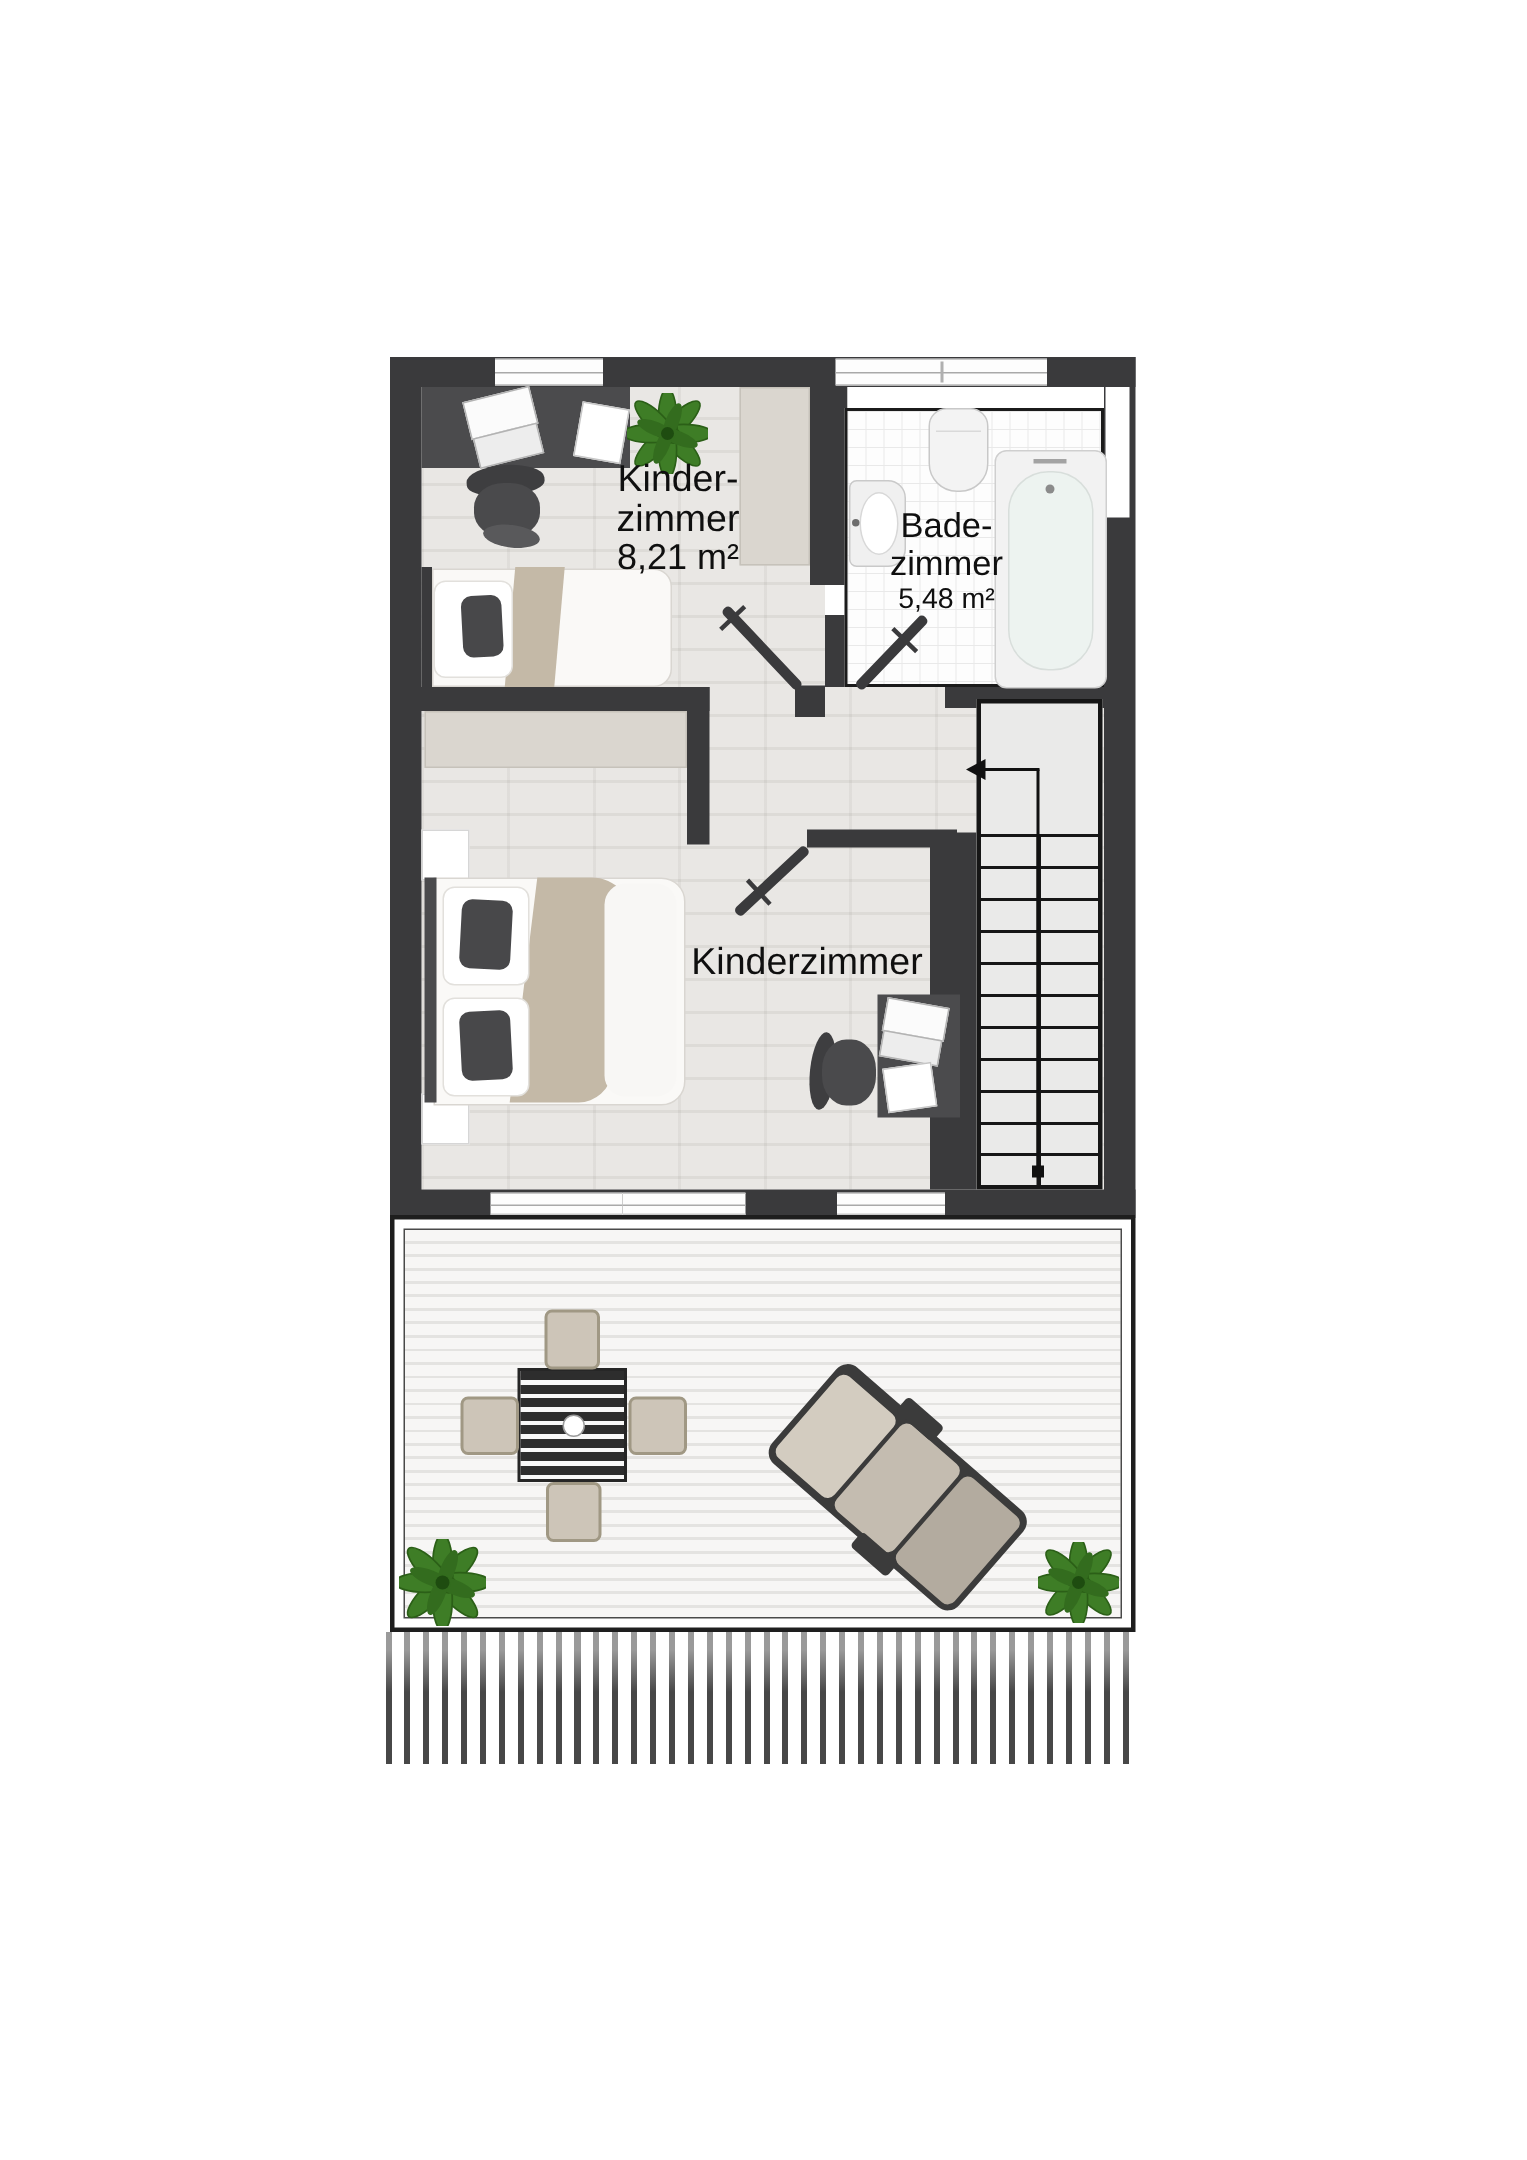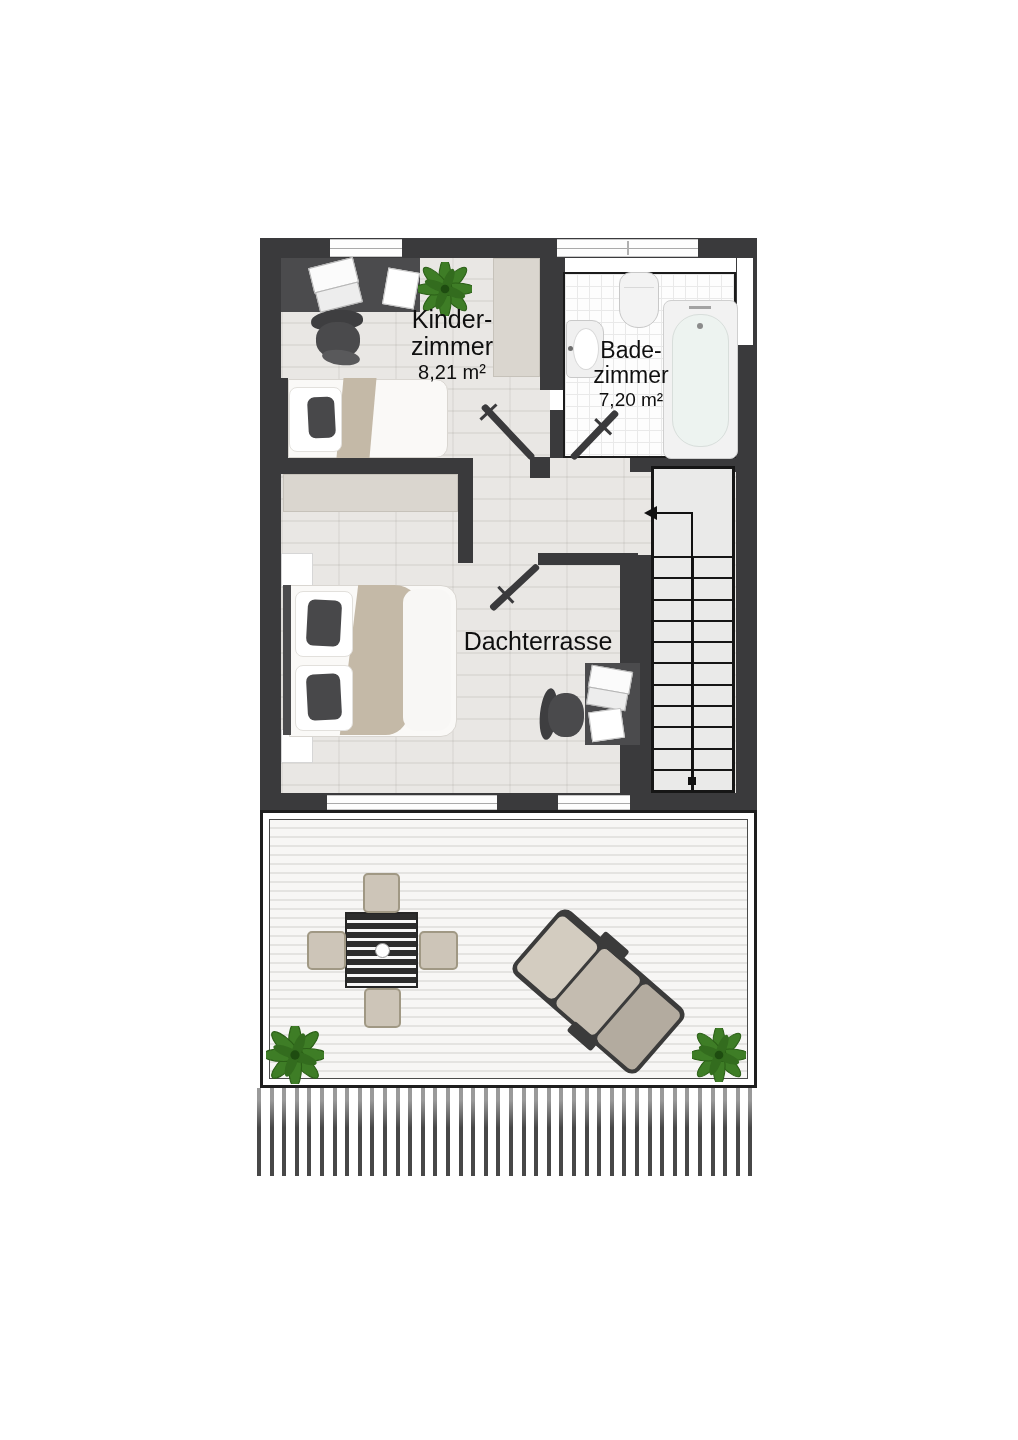--- a/index.html
+++ b/index.html
@@ -13,21 +13,21 @@
       repeating-linear-gradient(90deg, rgba(110,105,98,0.08) 0 2px, rgba(0,0,0,0) 2px 57px),
       repeating-linear-gradient(180deg, #e9e7e4 0 20px, #dddbd7 20px 22px);}
   .tiles{position:absolute;background-color:#fdfdfd;border:2px solid #1b1b1b;
       background-image:linear-gradient(#e9e9e9 1px, rgba(0,0,0,0) 1px),linear-gradient(90deg,#e9e9e9 1px, rgba(0,0,0,0) 1px);
       background-size:12px 12px;box-sizing:border-box;}
   .stairpanel{position:absolute;background:#eaeae9;border:3px solid #161616;box-sizing:border-box;}
   .treads{position:absolute;background:repeating-linear-gradient(180deg,#161616 0 2px, rgba(0,0,0,0) 2px 21.3px);}
   .door{position:absolute;height:7px;background:#3a3a3c;border-radius:3px;transform-origin:left center;}
   .door .handle{position:absolute;width:3px;height:22px;top:-7.5px;background:#3a3a3c;}
   .label{position:absolute;text-align:center;line-height:27px;font-size:25px;color:#0f0f0f;}
-  .label .area{font-size:20px;line-height:24px;}
+  .label .area{font-size:24px;line-height:24px;}
   .furn-dark{position:absolute;background:#4b4b4d;}
   .paper{position:absolute;background:#fff;border:1px solid #c6c6c6;}
   .laptop{position:absolute;}
   .laptop .lid{position:absolute;background:#fbfbfb;border:1px solid #b3b3b3;}
   .laptop .base{position:absolute;background:#ededed;border:1px solid #b3b3b3;}
   .bed{position:absolute;}
   .bed .mattress{position:absolute;background:#faf9f7;border:1px solid #d9d6d1;}
   .pillow{position:absolute;background:#fff;border:1px solid #e2e0dc;border-radius:8px;}
   .cushion{position:absolute;background:#48484a;border-radius:7px;}
   .blanket{position:absolute;background:#c4b9a7;}
@@ -230,19 +230,19 @@
                          repeating-linear-gradient(90deg,#474747 0 4px, rgba(0,0,0,0) 4px 12.6px);"></div>
 
   <div class="label" style="left:372px;top:306px;width:160px;">
     <div>Kinder-</div>
     <div>zimmer</div>
     <div class="area">8,21 m²</div>
   </div>
   <div class="label" style="left:572px;top:338px;width:118px;font-size:23px;line-height:25px;">
     <div>Bade-</div>
     <div>zimmer</div>
-    <div class="area" style="font-size:19px;">7,20 m²</div>
+    <div class="area" style="font-size:19px;">5,48 m²</div>
   </div>
   <div class="label" style="left:438px;top:628px;width:200px;">
-    <div>Dachterrasse</div>
+    <div>Kinderzimmer</div>
   </div>
 
 </div>
 
 </body></html>

